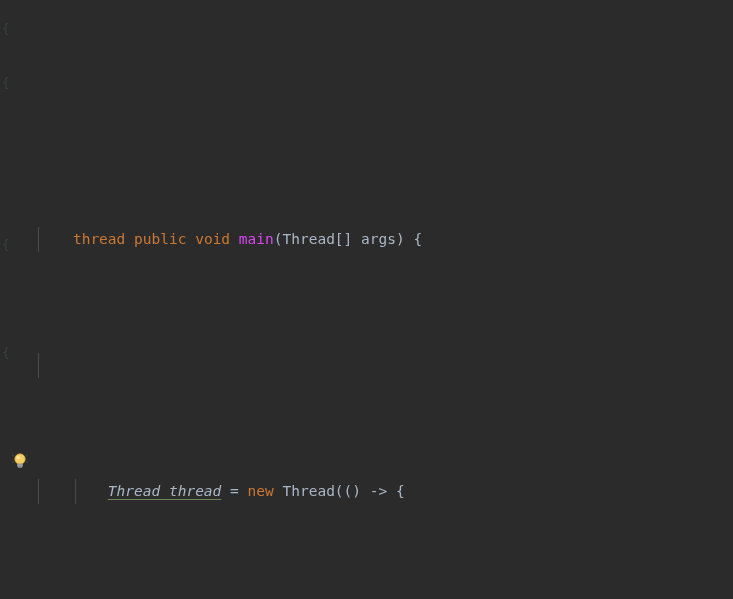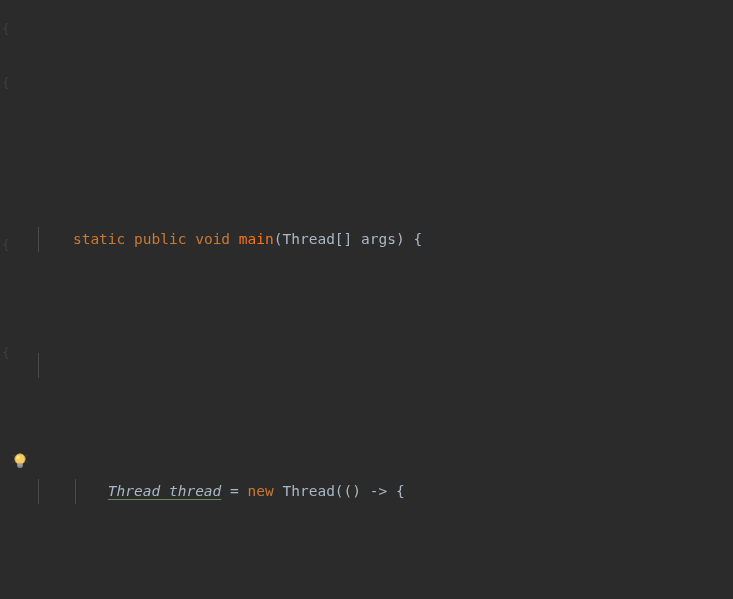--- a/index.html
+++ b/index.html
@@ -75,21 +75,21 @@
     position: absolute;
     top: 0;
     width: 1px;
     height: 100%;
     background: #4b4b4b;
   }
 
   
   .kw      { color: #cc7832; }        
   .plain   { color: #a9b7c6; }
-  .mth     { color: #f97316; }
+  .mth     { color: #d946ef; }
   .warnu   { text-decoration: underline; text-decoration-color: #6a8759; text-underline-offset: 3px; font-style: italic; }
 </style>
 </head>
 <body>
 
 <div id="editor">
 
   <div class="gutter">
     <div class="fold-mark" style="top:21px;">{</div>
     <div class="fold-mark" style="top:75px;">{</div>
@@ -109,21 +109,21 @@
       <rect x="8.9" y="16.6" width="4.2" height="1.4" rx="0.7" fill="#7d7d7d"></rect>
     </svg>
   </div>
 
   <div class="code">
 
     
     <div class="line">&nbsp;</div>
 
     
-    <div class="line"><span class="guide" style="left:38px;"></span>    <span class="kw">static</span> <span class="kw">public</span> <span class="kw">void</span> <span class="mth">main</span><span class="plain">(Thread[] args) {</span></div>
+    <div class="line"><span class="guide" style="left:38px;"></span>    <span class="kw">thread</span> <span class="kw">public</span> <span class="kw">void</span> <span class="mth">main</span><span class="plain">(Thread[] args) {</span></div>
 
     
     <div class="line"><span class="guide" style="left:38px;"></span>&nbsp;</div>
 
     
     <div class="line"><span class="guide" style="left:38px;"></span><span class="guide" style="left:75px;"></span>        <span class="plain warnu">Thread thread</span><span class="plain"> = </span><span class="kw">new</span><span class="plain"> Thread(() -&gt; {</span></div>
 
     
     
 

